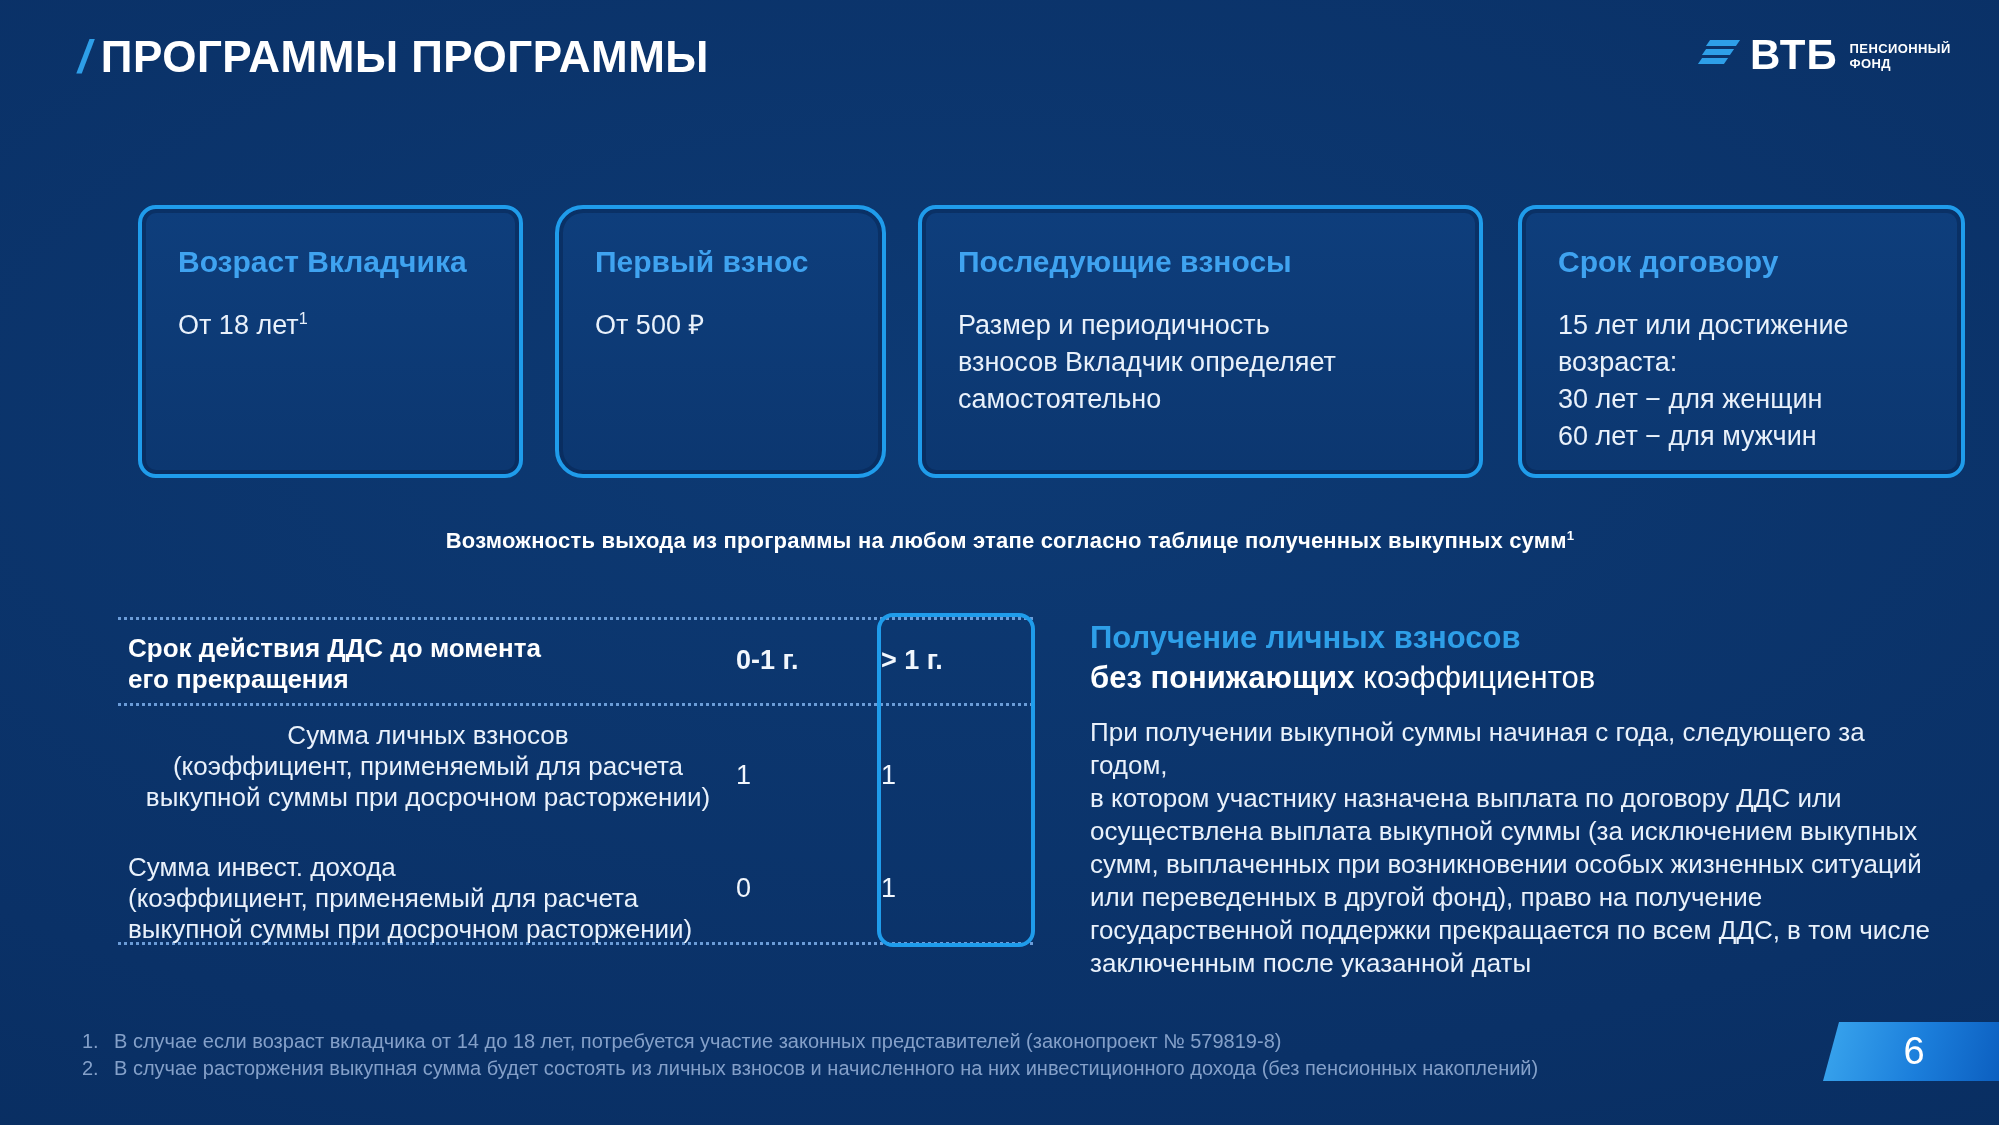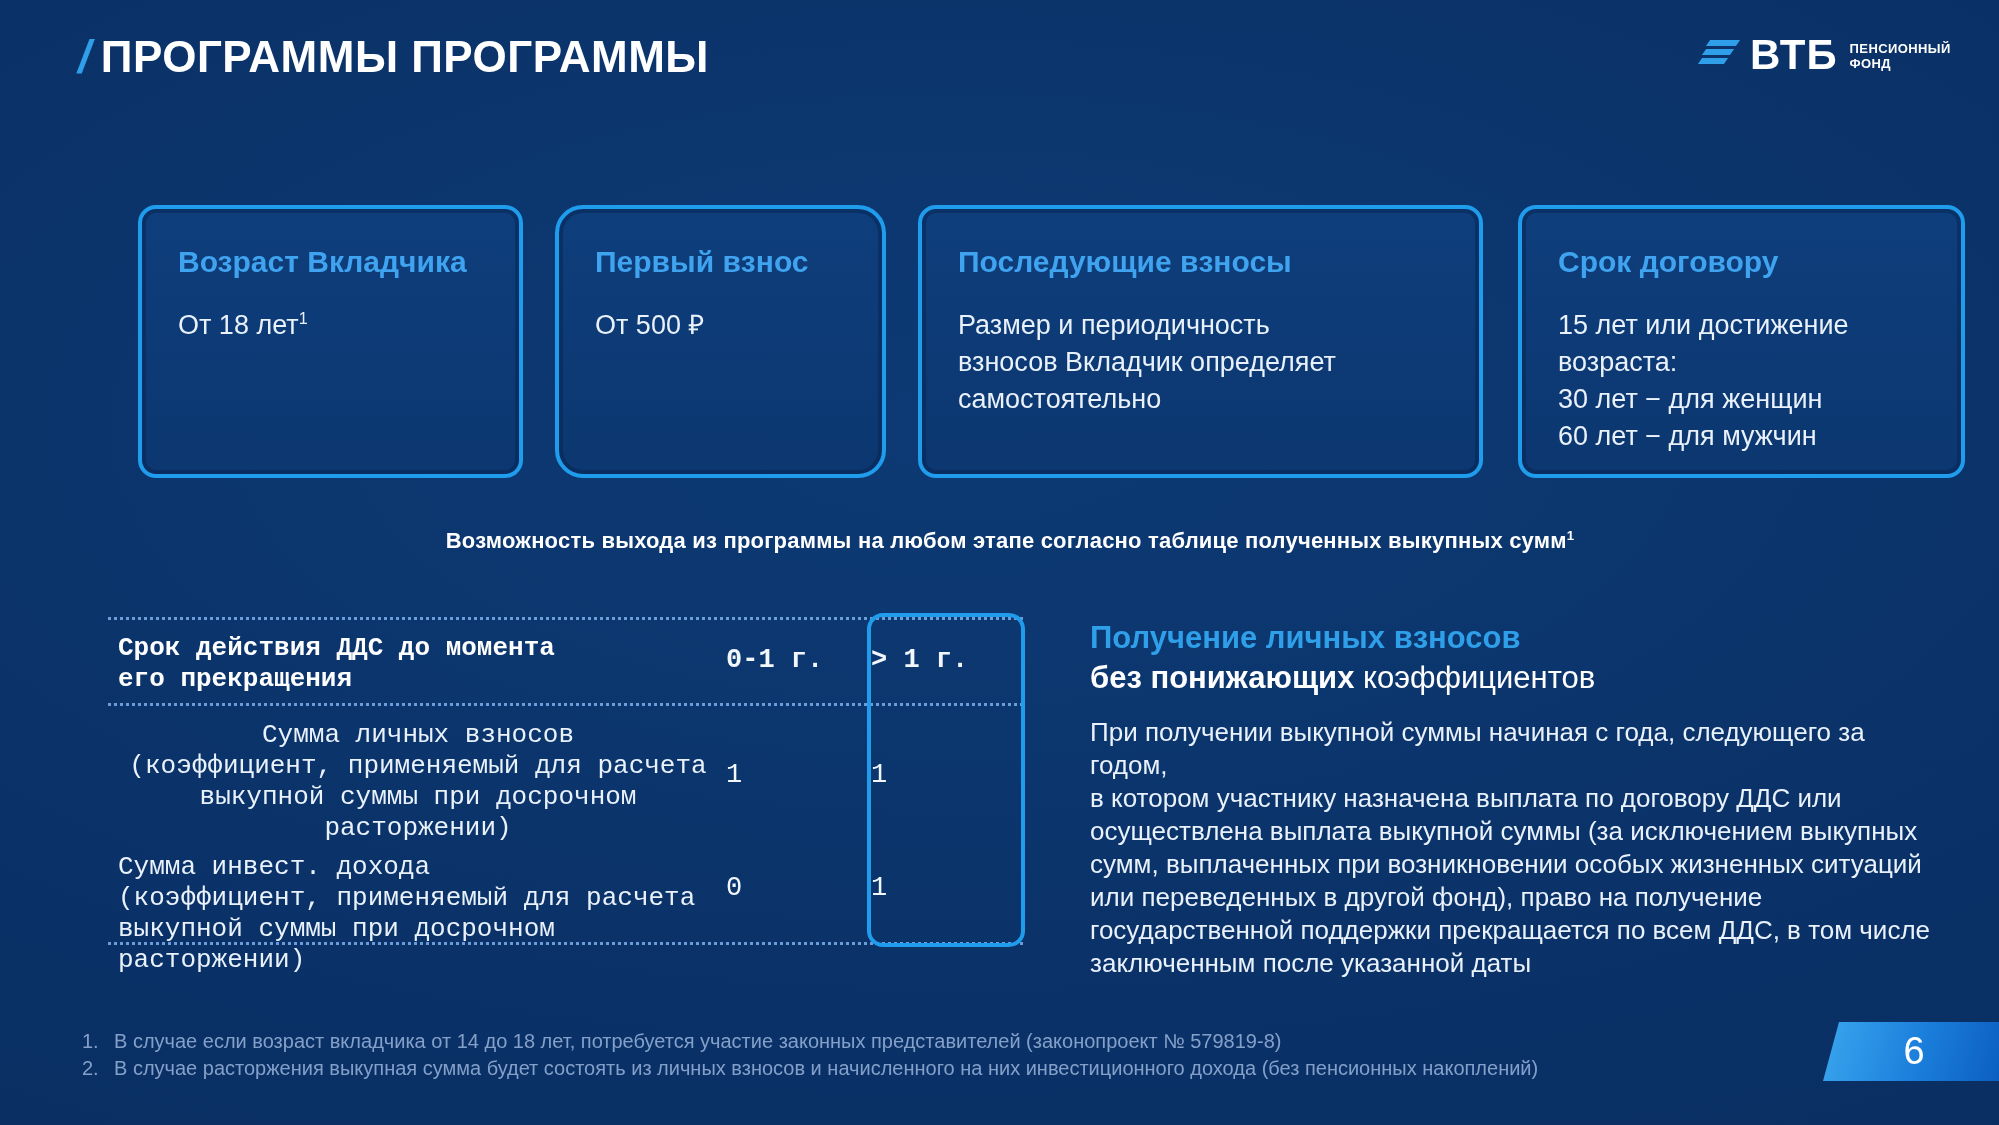--- a/index.html
+++ b/index.html
@@ -47,21 +47,21 @@
   .card-body { color:#e9f1fb; font-size:27px; line-height:37px; white-space:pre-line; }
   sup.fn { font-size:60%; vertical-align:super; line-height:0; }
 
   
   .section-heading {
     position:absolute; left:100px; top:528px; width:1820px;
     color:#ffffff; font-size:22px; font-weight:bold; letter-spacing:0.2px;text-align:center;
   }
 
   
-  .table { position:absolute; left:108px; top:617px; width:915px; height:330px;font-family:Liberation Mono, monospace; }
+  .table { position:absolute; left:118px; top:617px; width:915px; height:330px; }
   .dotline { position:absolute; left:0; width:915px; border-top:3px dotted rgba(125,175,235,0.85); }
   .dot-top { top:0; }
   .dot-mid { top:86px; }
   .dot-bot { top:325px; }
   .t-header-label {
     position:absolute; left:10px; top:16px; width:560px;
     font-size:26px; font-weight:bold; line-height:31px; white-space:pre-line; color:#ffffff;
   }
   .t-col { position:absolute; width:150px; text-align:left; font-size:27px; color:#f2f7fd; }
   .t-col-h { font-weight:bold; }

